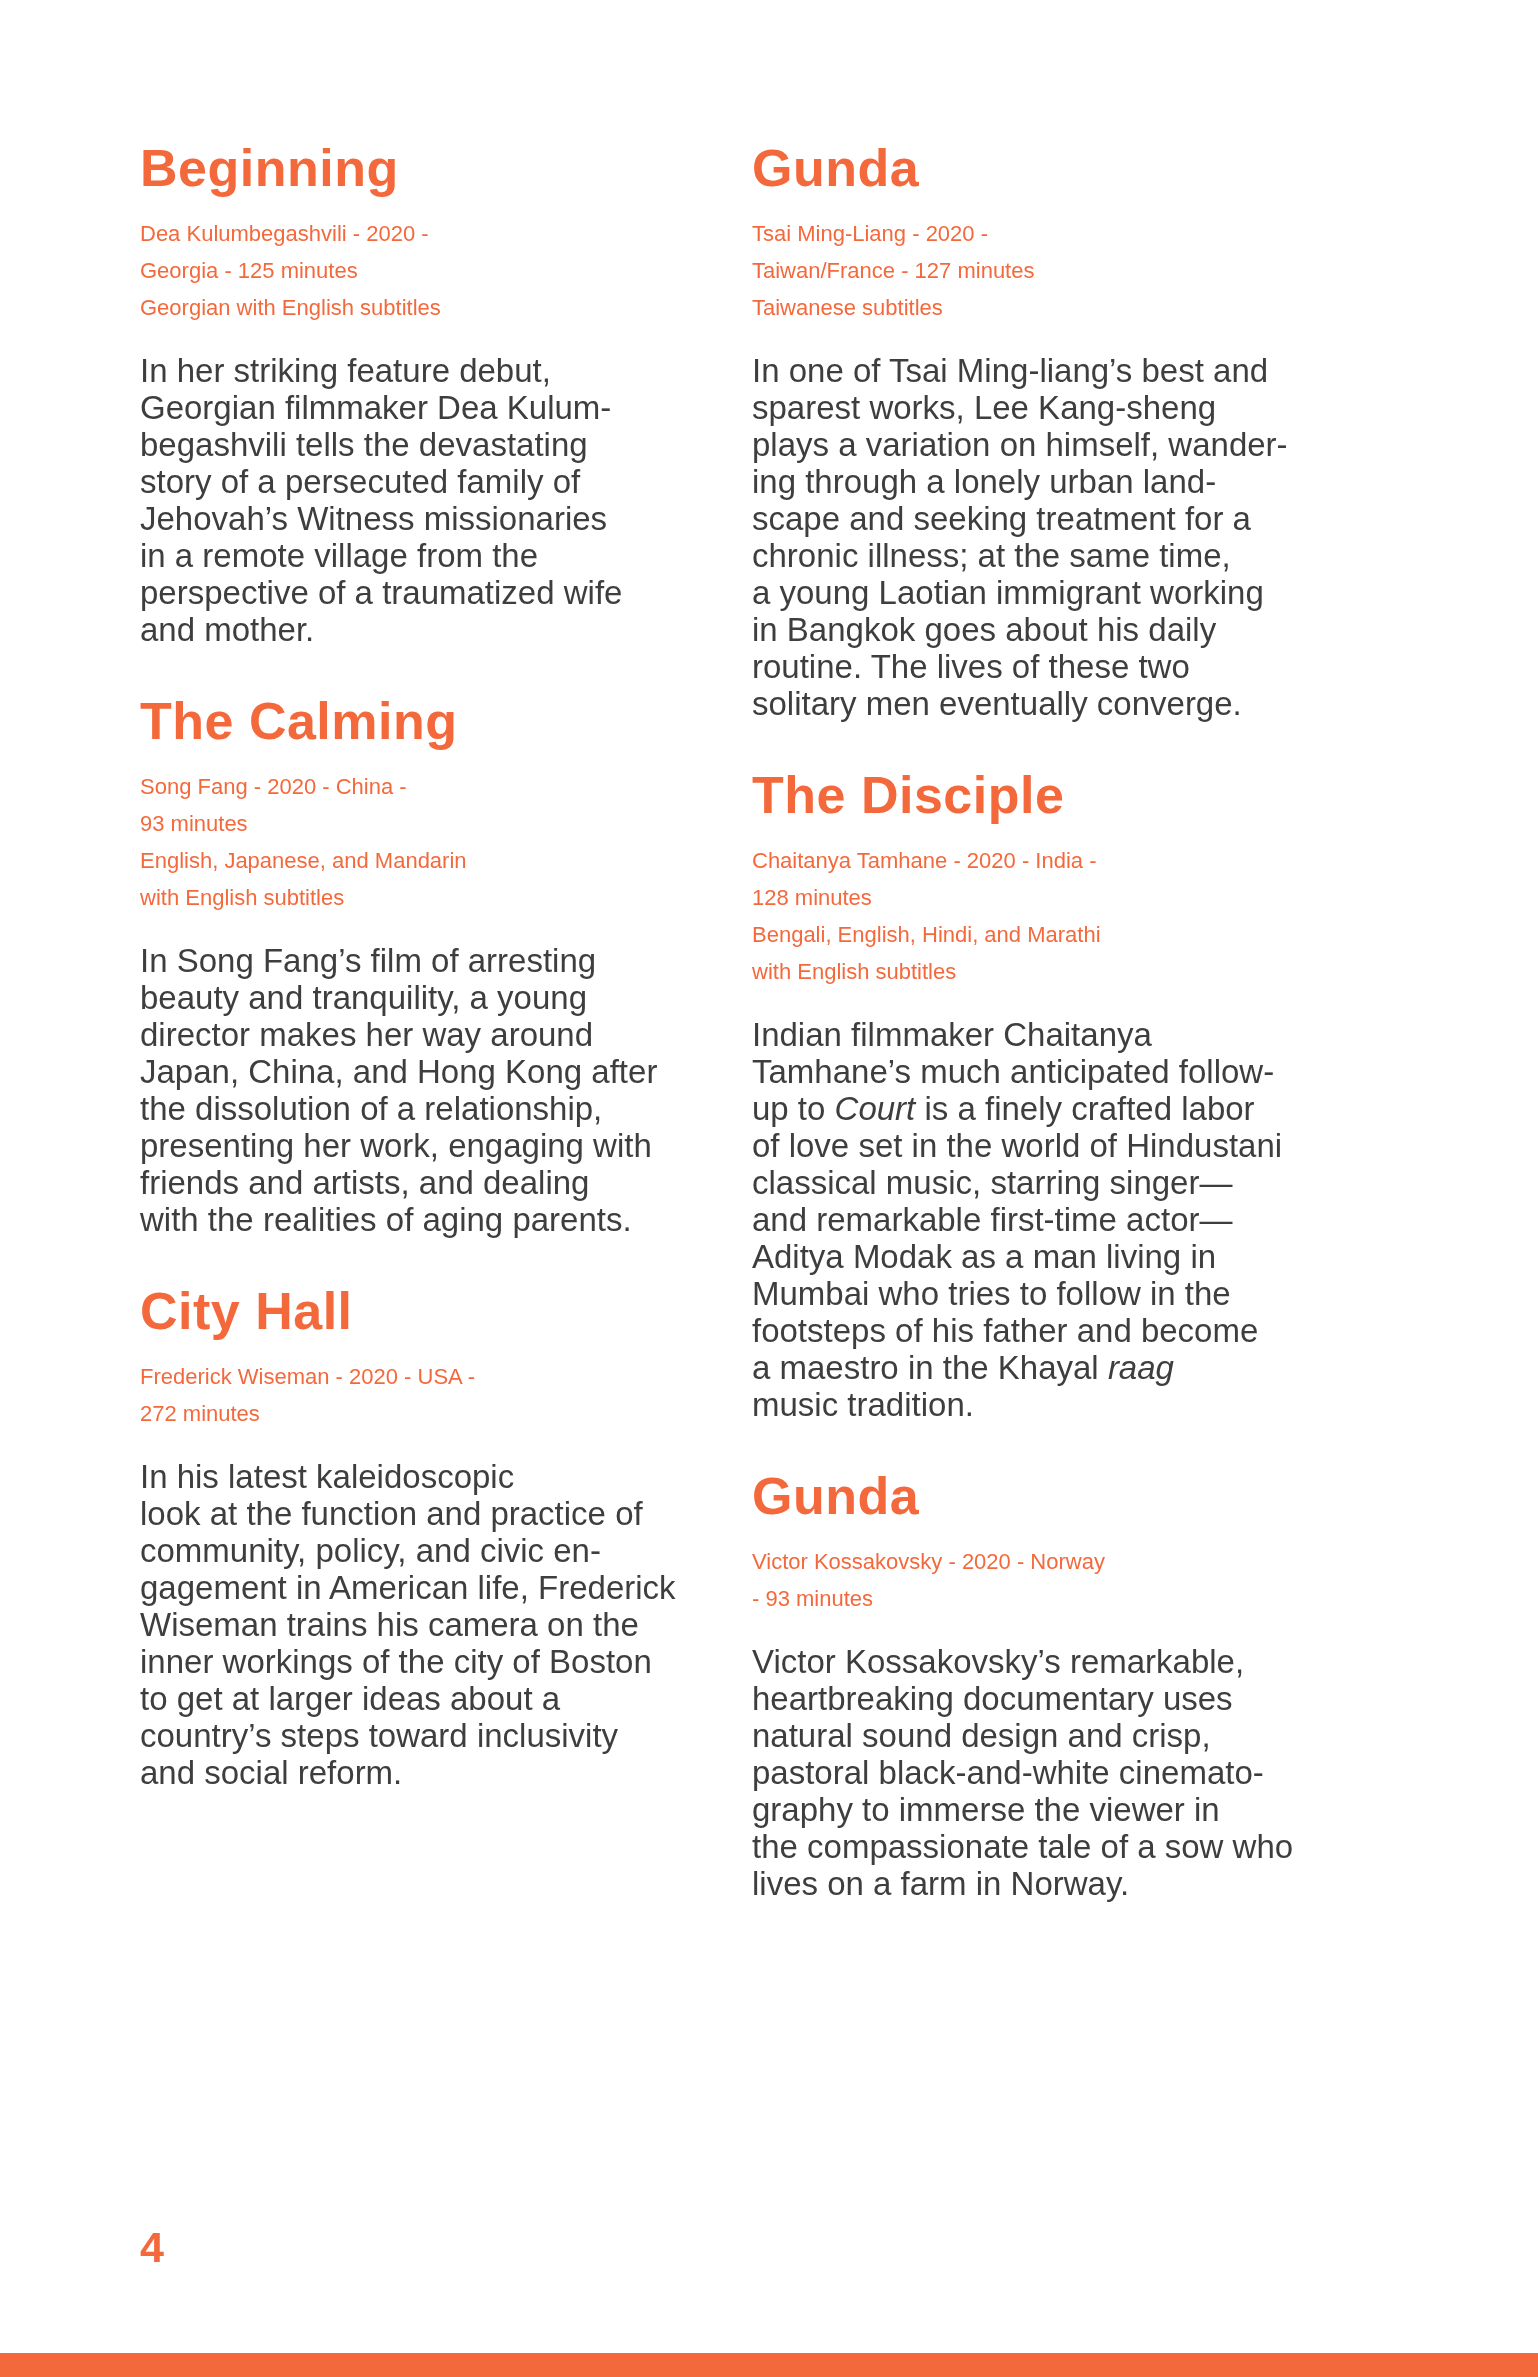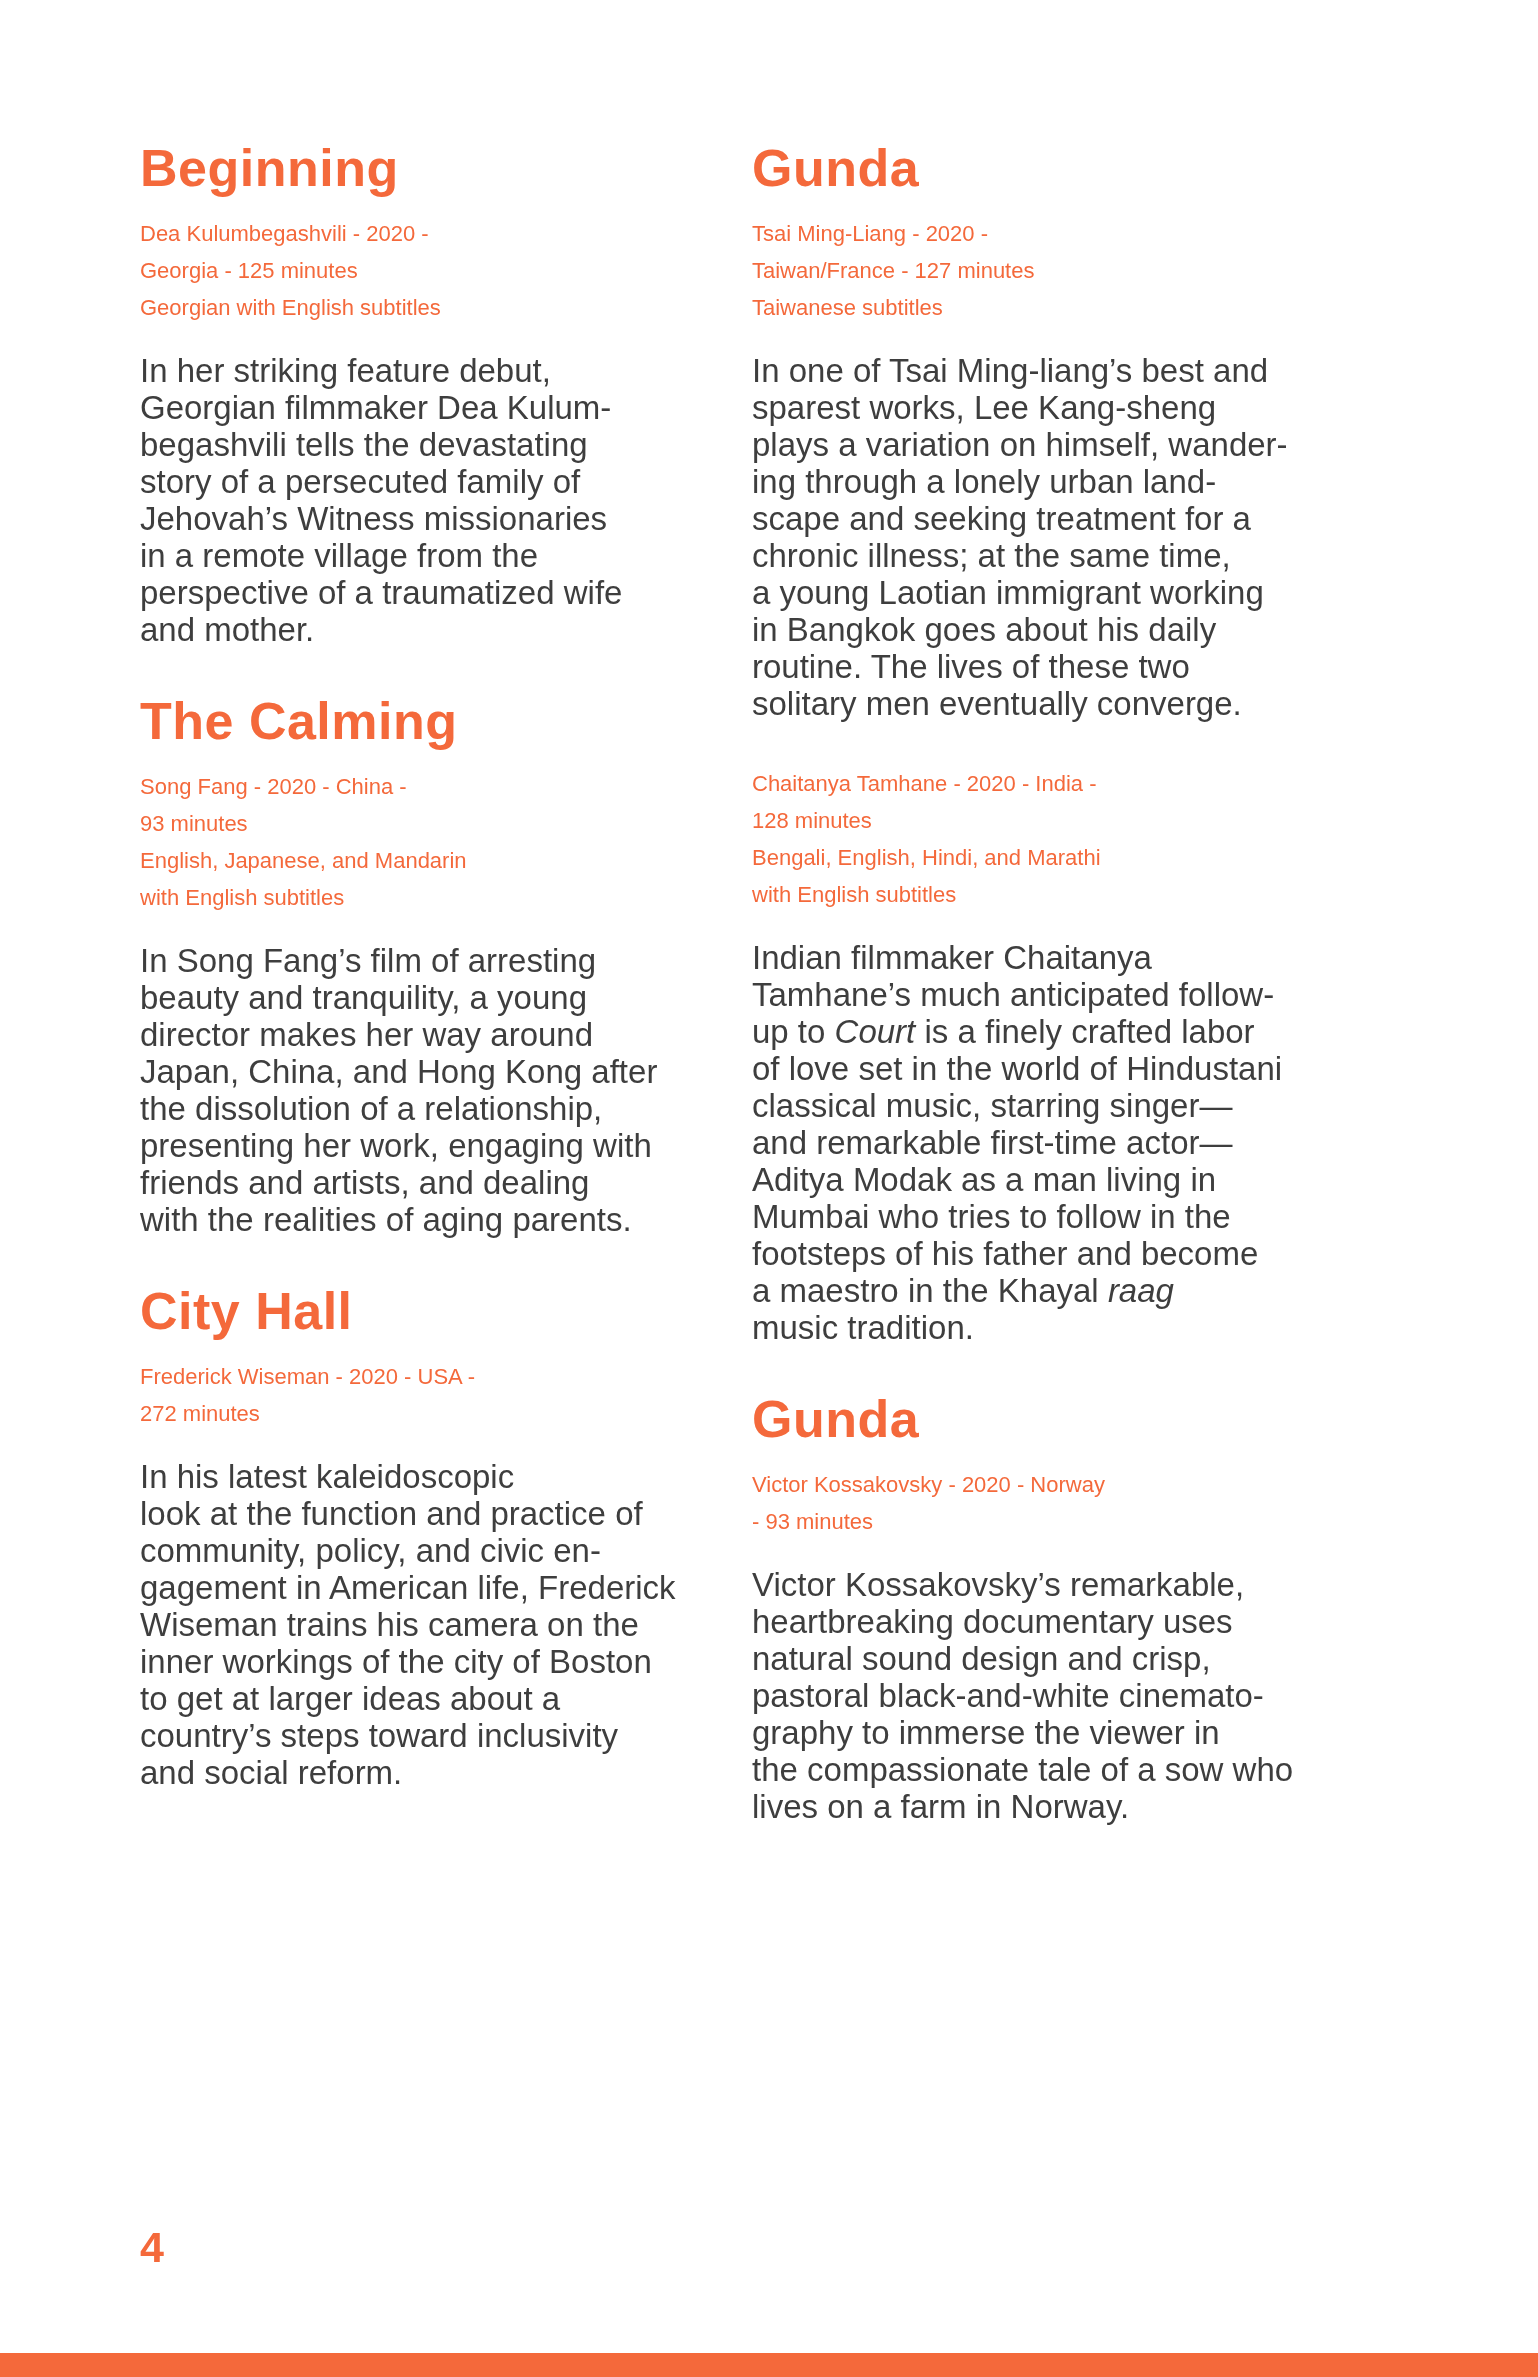--- a/index.html
+++ b/index.html
@@ -128,20 +128,21 @@
 ing through a lonely urban land-
 scape and seeking treatment for a
 chronic illness; at the same time,
 a young Laotian immigrant working
 in Bangkok goes about his daily
 routine. The lives of these two
 solitary men eventually converge.</p>
     </section>
 
     <section class="film">
+      <h2 class="film-title">The Disciple</h2>
       <p class="film-meta">Chaitanya Tamhane - 2020 - India -
 128 minutes
 Bengali, English, Hindi, and Marathi
 with English subtitles</p>
       <p class="film-body"><span>Indian filmmaker Chaitanya
 Tamhane’s much anticipated follow-
 up to </span><em>Court</em><span> is a finely crafted labor
 of love set in the world of Hindustani
 classical music, starring singer—
 and remarkable first-time actor—

